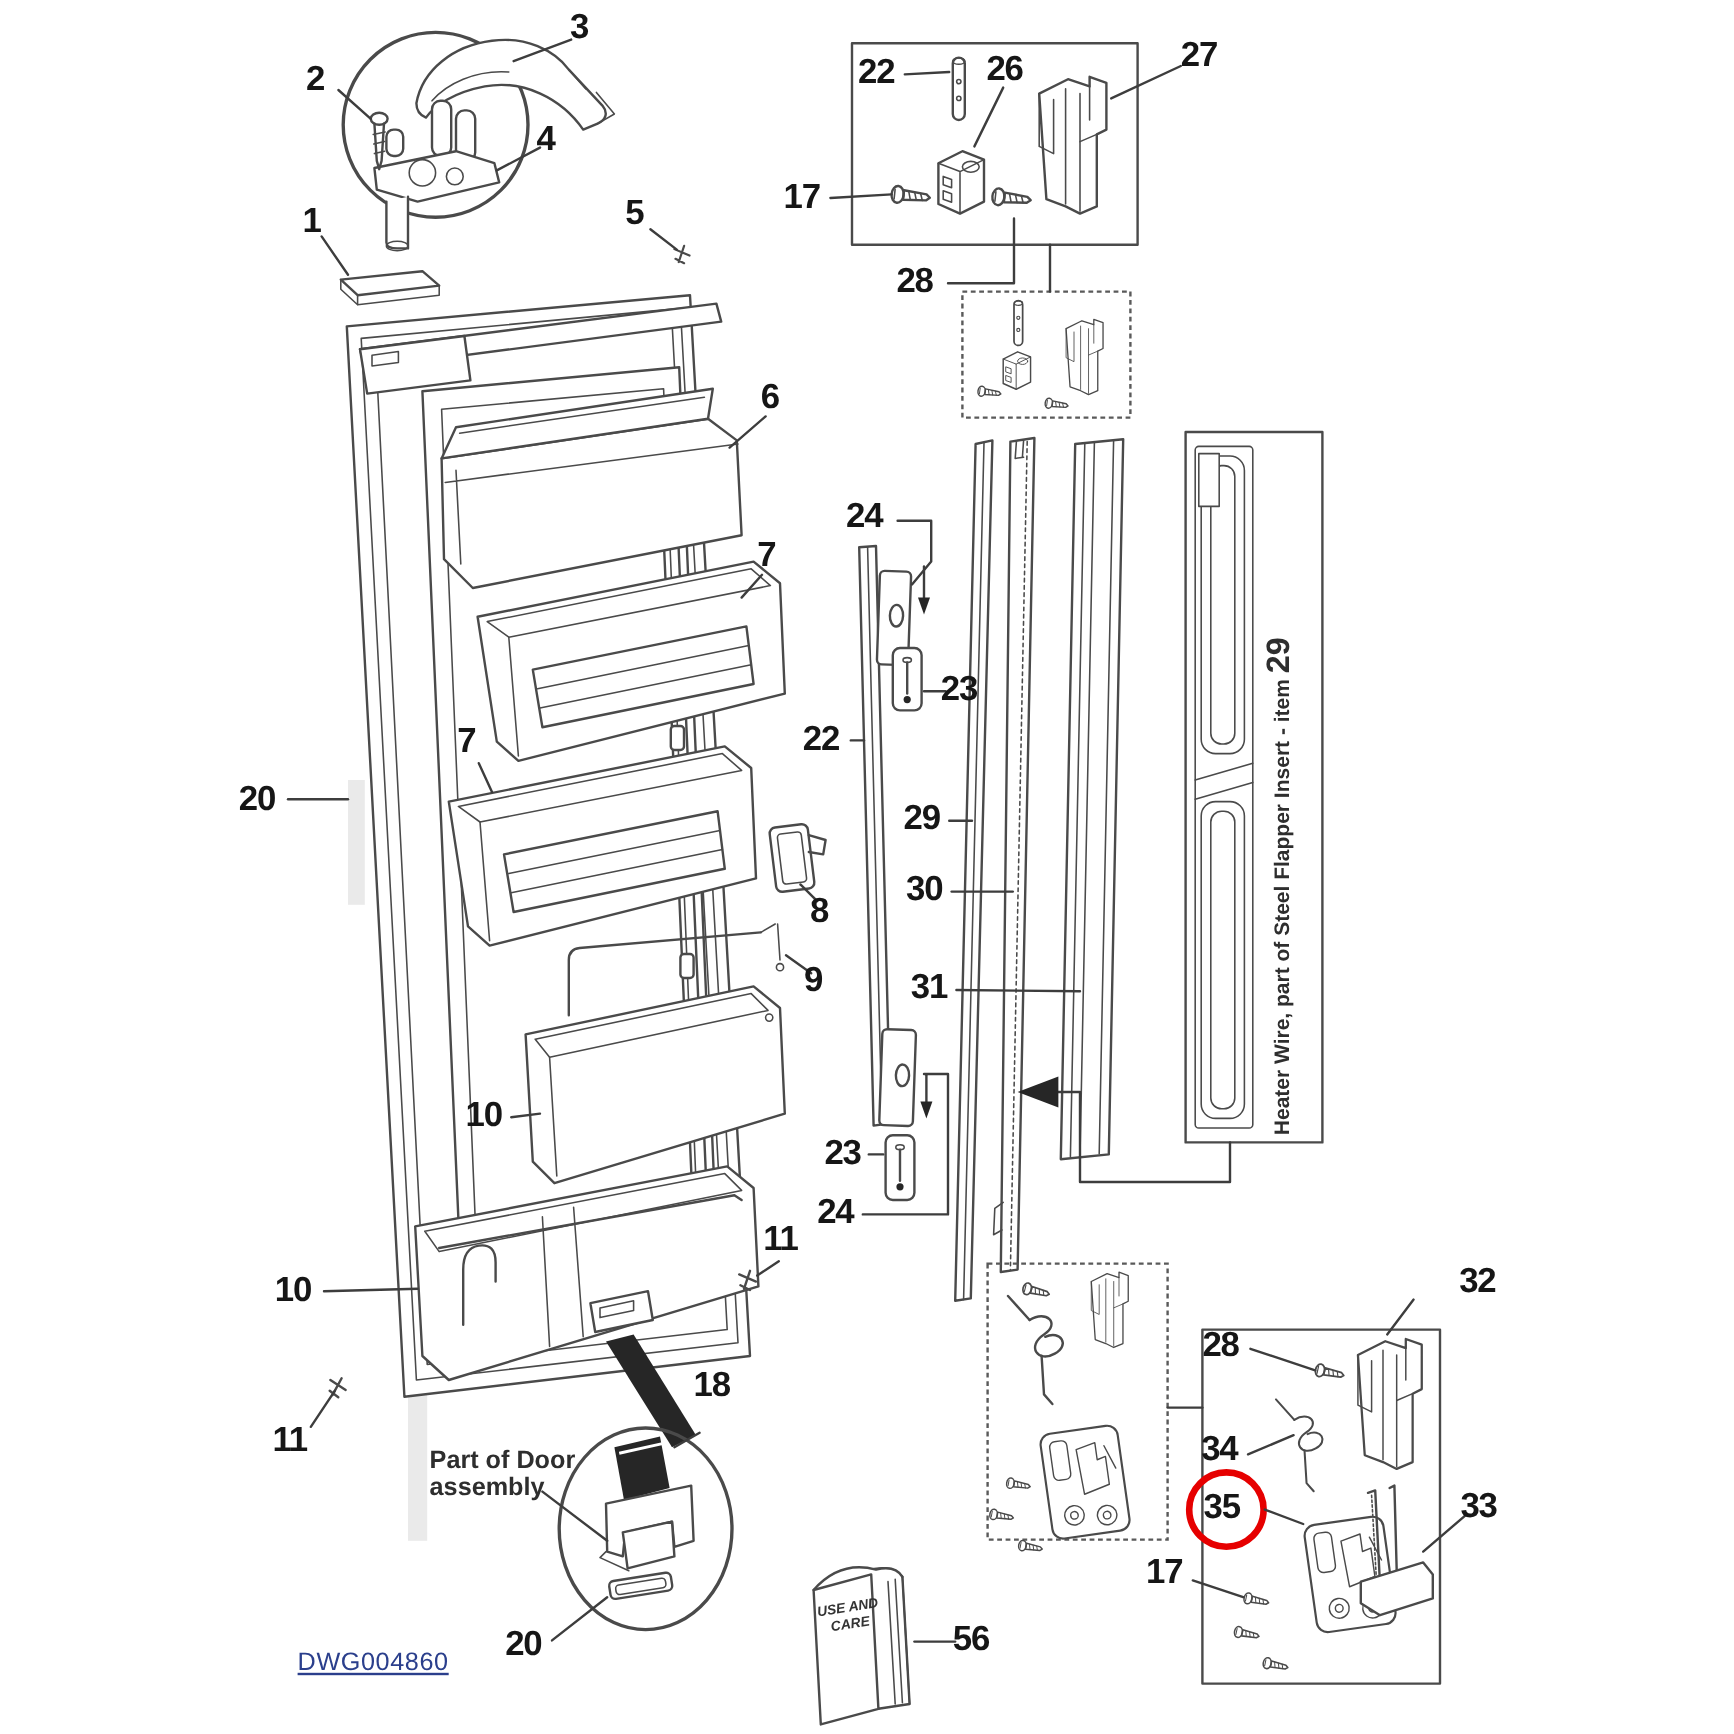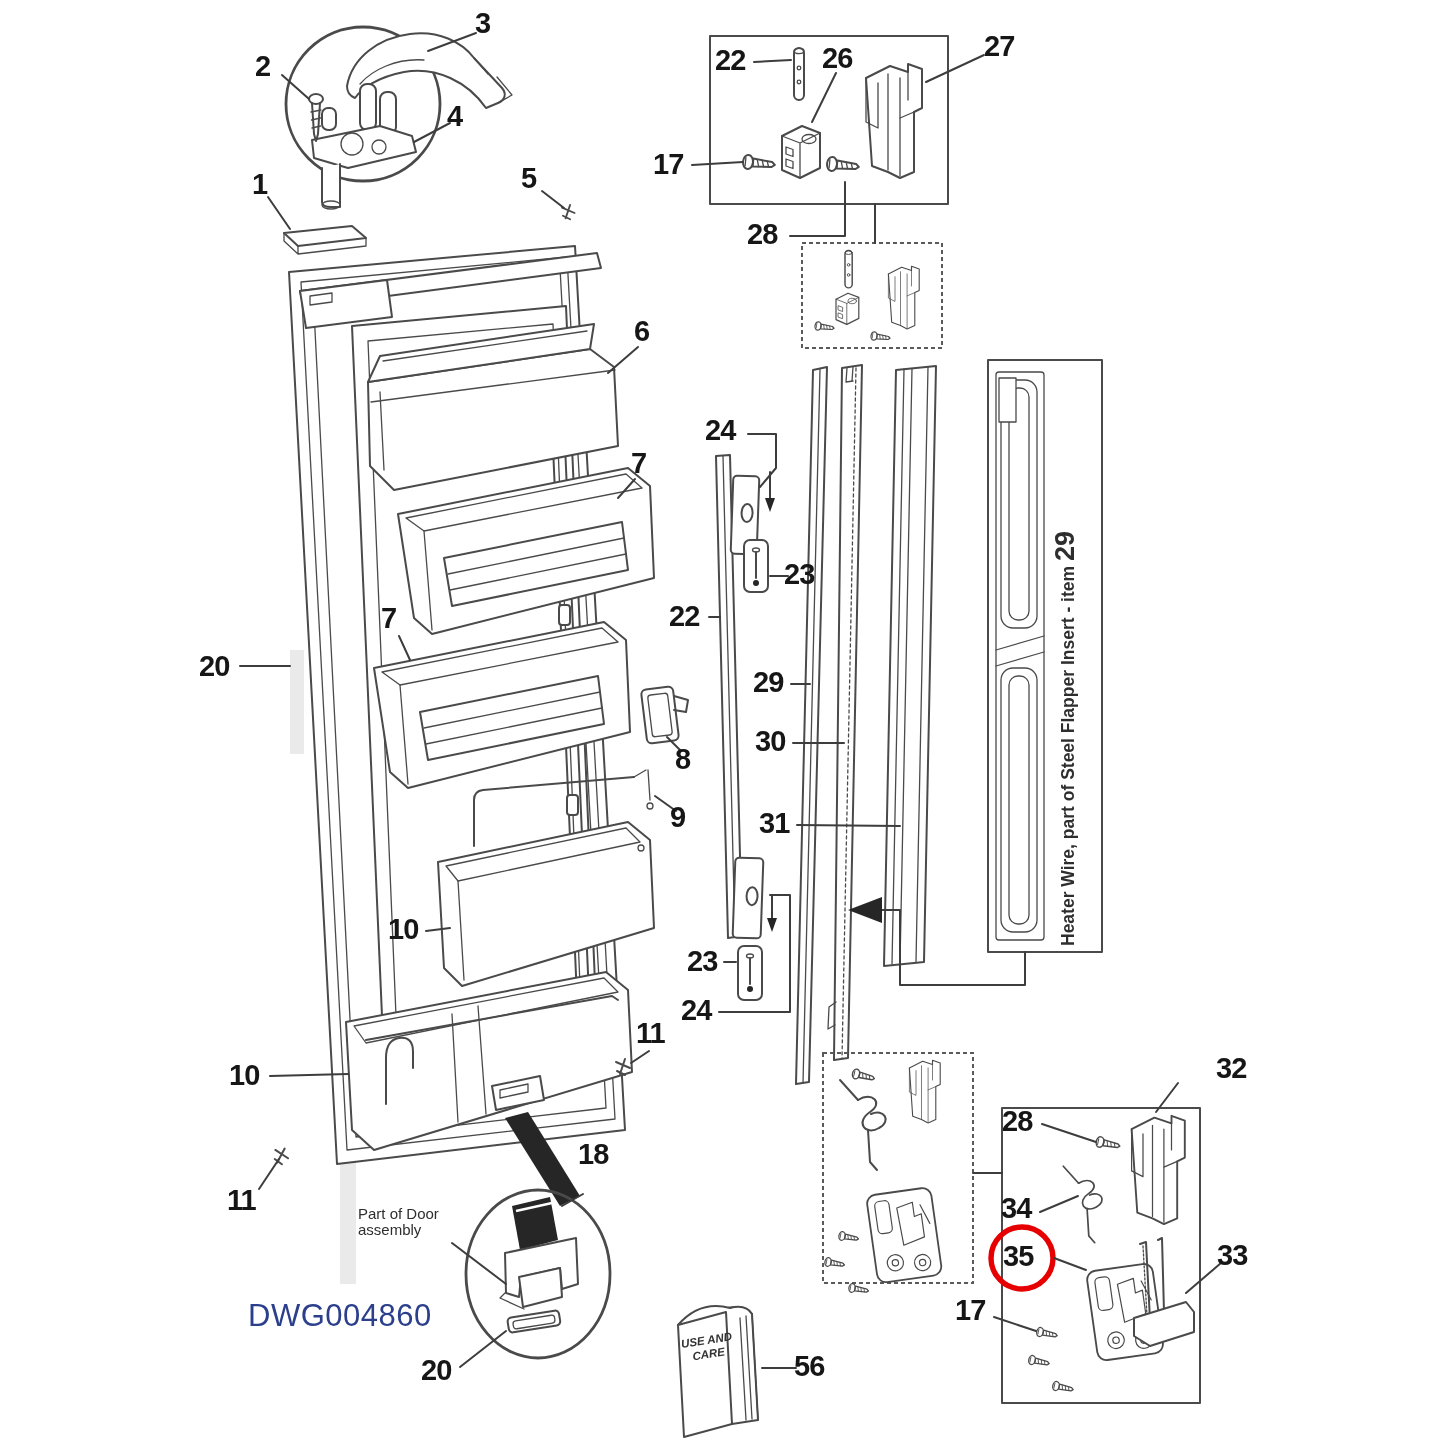--- a/index.html
+++ b/index.html
@@ -13,29 +13,29 @@
   .lnf{fill:#ffffff;stroke:var(--line);stroke-width:2;stroke-linecap:round;stroke-linejoin:round;}
   .thin{stroke-width:1.3;}
   .thick{stroke-width:2.8;}
   .ldr{fill:none;stroke:#3d3d3d;stroke-width:2;stroke-linecap:round;stroke-linejoin:round;}
   .dash{fill:none;stroke:#5a5a5a;stroke-width:2;stroke-dasharray:4 3;}
   .dark{fill:#262626;stroke:none;}
   .gray{fill:#d9d9d9;opacity:.55;stroke:none;}
   .red{fill:none;stroke:var(--highlight);stroke-width:5.5;}
   .callout{position:absolute;font-weight:bold;font-size:29px;line-height:1;
            color:var(--label);letter-spacing:-1px;white-space:nowrap;}
-  .note{position:absolute;font-weight:normal;font-size:15px;line-height:1.08;color:#2e2e2e;}
+  .note{position:absolute;font-weight:bold;font-size:21px;line-height:1.08;color:#2e2e2e;}
   .heater-note{position:absolute;left:1050px;top:946px;width:580px;transform-origin:0 0;
                transform:rotate(-90deg);font-weight:bold;font-size:17.5px;color:#2e2e2e;
                white-space:nowrap;}
   .heater-note .big{font-size:27px;}
   .book-text{position:absolute;left:682px;top:1334px;font-weight:bold;font-style:italic;
              font-size:11.5px;line-height:1.2;color:#333;transform:rotate(-9deg);text-align:center;}
-  .dwg{position:absolute;left:248px;top:1298px;font-size:31px;color:var(--drawing_number);
-       letter-spacing:.5px;}
+  .dwg{position:absolute;left:248px;top:1374px;font-size:21px;color:var(--drawing_number);
+       letter-spacing:.5px;text-decoration:underline;}
 </style>
 </head>
 <body>
 
 <div id="stage">
 
 <svg id="art" width="1445" height="1445" viewBox="0 0 1445 1445">
   <defs>
     <g id="screw">
       <ellipse class="lnf" cx="0" cy="0" rx="5" ry="7"></ellipse>

